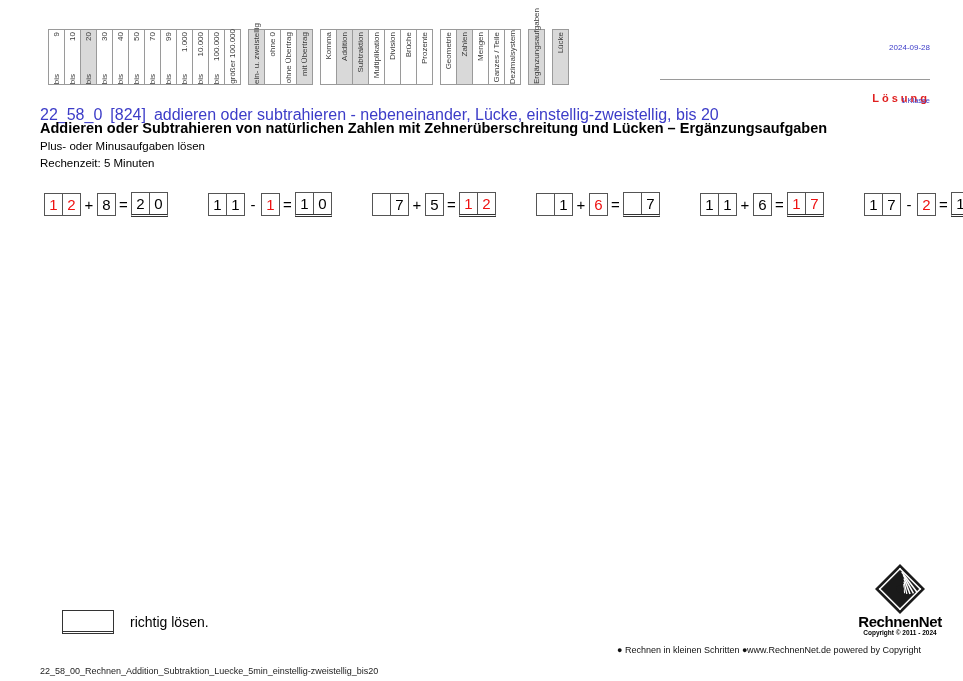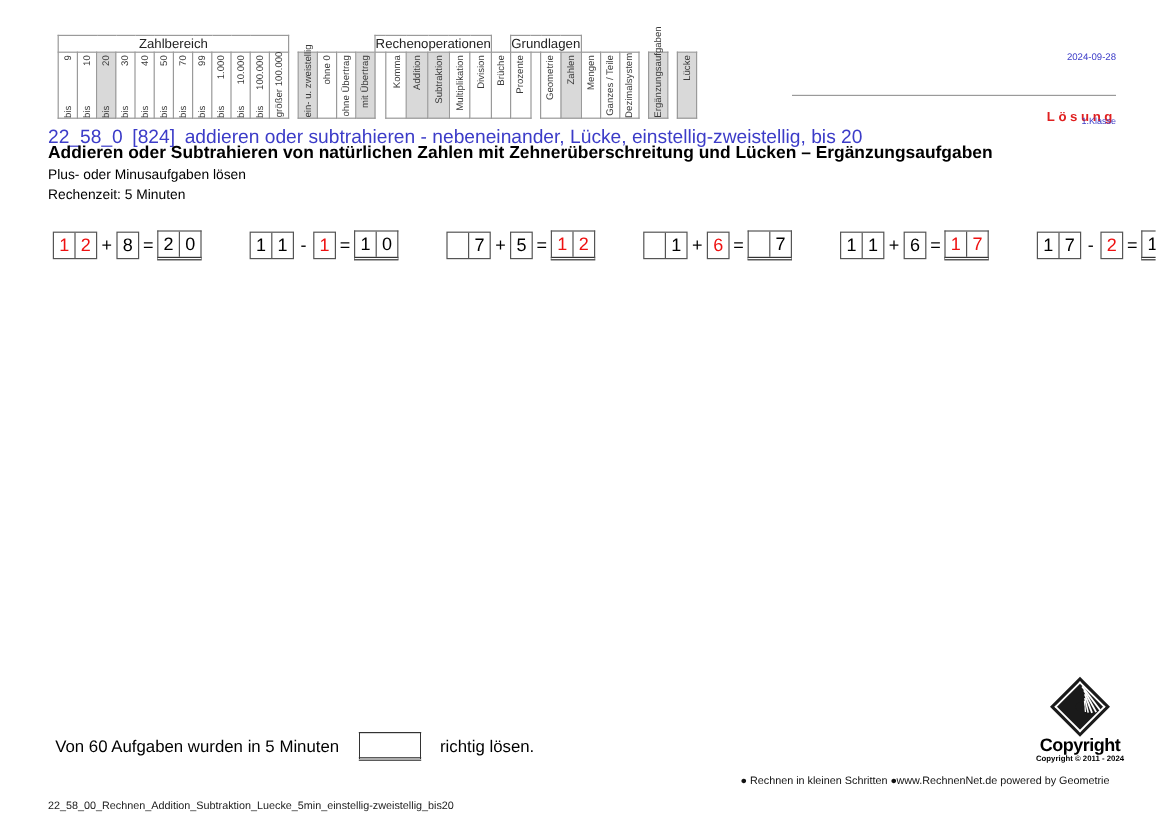--- a/index.html
+++ b/index.html
@@ -149,30 +149,20 @@
   #logo-text{
     font-size:15px;font-weight:bold;letter-spacing:-0.4px;margin-top:-2px;
   }
   #logo-copy{font-size:6.5px;font-weight:bold;margin-top:-1px;}
 </style>
 </head>
 <body>
 
 <table id="cat-table">
   <tbody>
-      <tr>
-    <td class="grp-head" colspan="12">Zahlbereich</td>
-    <td class="grp-blank"></td>
-    <td class="grp-blank" colspan="4"></td>
-    <td class="grp-head" colspan="6">Rechenoperationen</td>
-    <td class="grp-blank"></td>
-    <td class="grp-head" colspan="4">Grundlagen</td>
-    <td class="grp-blank"></td>
-    <td class="grp-blank"></td>
-  </tr>
   <tr id="cat-cells-row">
         <td class="vcell">
           <div class="vtwo">
             <span class="vrot">bis</span>
             <span class="vrot">9</span>
           </div>
         </td>
         <td class="vcell">
           <div class="vtwo">
             <span class="vrot">bis</span>
@@ -442,27 +432,26 @@
       <span class="op">-</span>
       <div class="onebox red">2</div>
       <span class="eqs">=</span>
       <div class="twobox result">
         <div class="cell">1</div>
       </div>
     </div>
   </div>
 
 <div id="footline">
-  <span>Von 60 Aufgaben wurden in 5 Minuten</span>
   <span id="answerbox"></span>
   <span>richtig lösen.</span>
 </div>
 <div id="filename">22_58_00_Rechnen_Addition_Subtraktion_Luecke_5min_einstellig-zweistellig_bis20</div>
 <div id="tagline">● Rechnen in kleinen Schritten ●</div>
-<div id="weburl">www.RechnenNet.de powered by Geometrie</div>
+<div id="weburl">www.RechnenNet.de powered by Copyright</div>
 
 <div id="logo-wrap">
   <svg id="logo-mark" viewBox="0 0 100 100">
     <g transform="translate(50,50) rotate(45)">
       <rect x="-34" y="-34" width="68" height="68" fill="#1a1a1a"></rect>
       <g fill="#ffffff">
         <rect x="-29" y="-29" width="58" height="3" transform="rotate(0)"></rect>
         <rect x="-24" y="-24" width="48" height="3" transform="rotate(8)"></rect>
         <rect x="-20" y="-20" width="40" height="3" transform="rotate(16)"></rect>
         <rect x="-16" y="-16" width="32" height="3" transform="rotate(24)"></rect>
@@ -470,15 +459,15 @@
         <rect x="-9" y="-9" width="18" height="2" transform="rotate(40)"></rect>
       </g>
       <g fill="#ffffff">
         <rect x="-29" y="26" width="58" height="3"></rect>
         <rect x="26" y="-29" width="3" height="58"></rect>
         <rect x="-29" y="-29" width="3" height="58"></rect>
       </g>
       <circle cx="0" cy="0" r="7" fill="#1a1a1a"></circle>
     </g>
   </svg>
-  <div id="logo-text">Copyright</div>
+  <div id="logo-text">RechnenNet</div>
   <div id="logo-copy">Copyright © 2011 - 2024</div>
 </div>
 
 </body></html>

